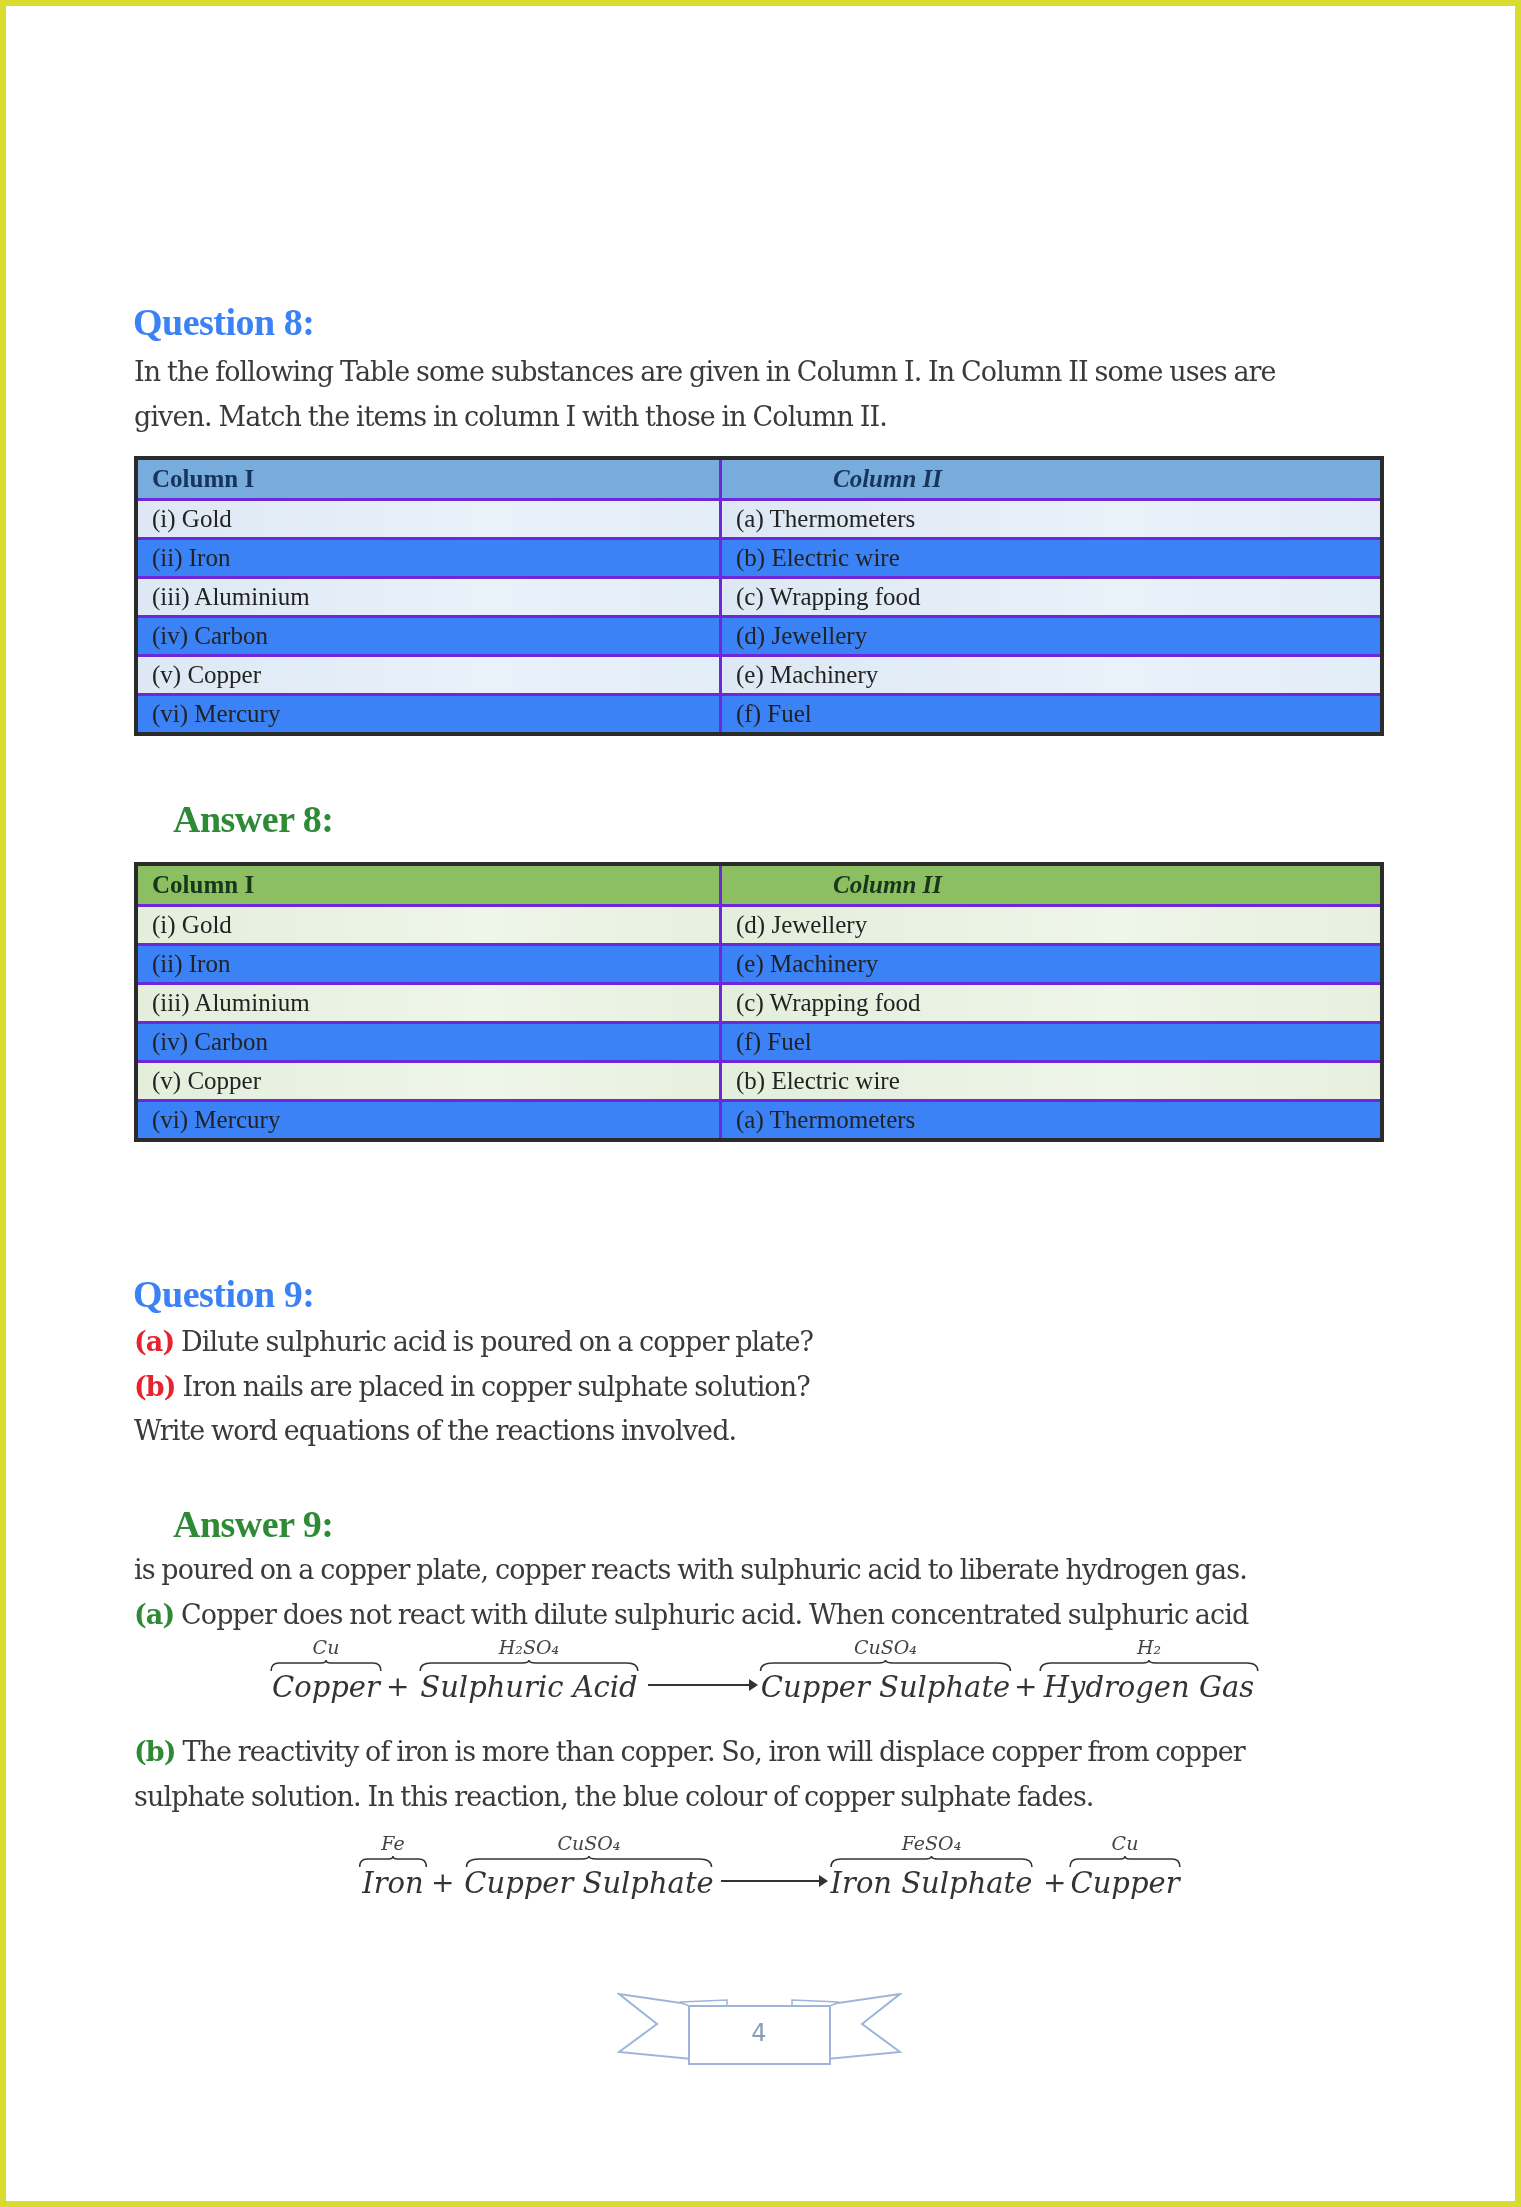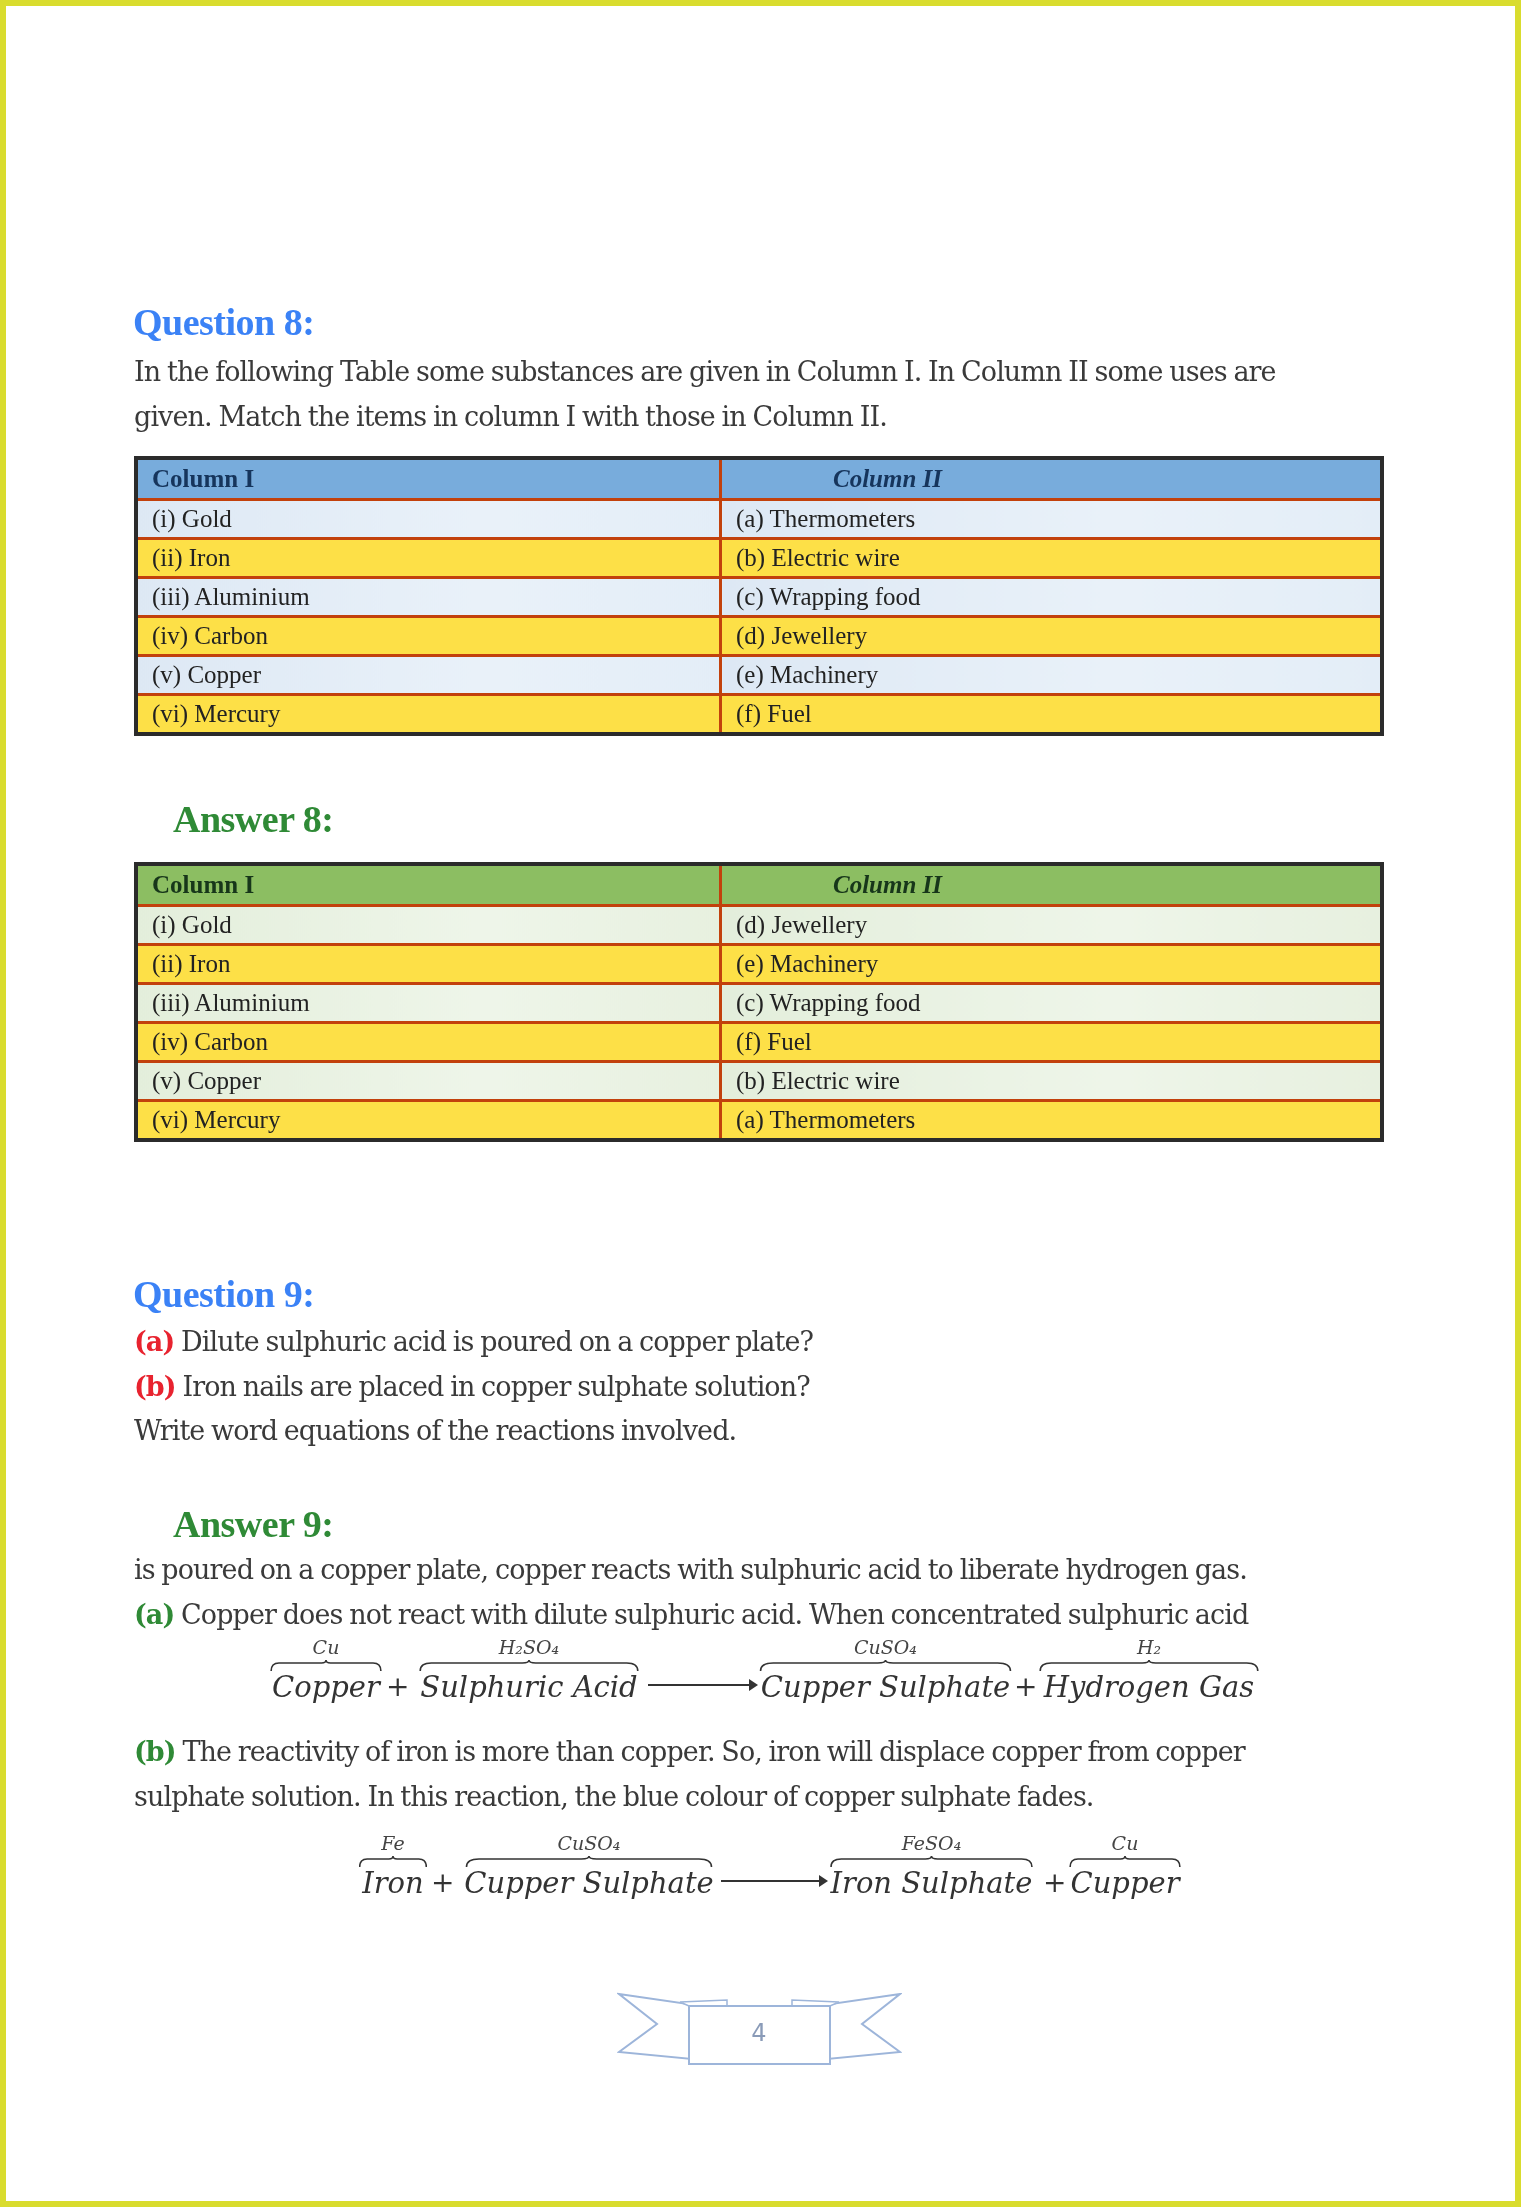--- a/index.html
+++ b/index.html
@@ -29,31 +29,31 @@
   .para .lbl-green { color: #2f8a36; font-weight: bold; }
   .line { display: block; white-space: nowrap; }
 
   table.match {
     position: absolute; left: 134px; width: 1250px;
     border-collapse: collapse;
     font-family: "Liberation Serif", serif; font-size: 25px; color: #222;
     border: 4px solid #2b2b2b;
   }
   table.match td, table.match th {
-    border: 3px solid #c2410c; padding: 0 14px; text-align: left;
+    border: 3px solid #6d28d9; padding: 0 14px; text-align: left;
     height: 36px; vertical-align: middle;
   }
   table.match th { font-weight: bold; height: 38px; }
   table.match th.col2 { padding-left: 111px; font-style: italic; }
   table.match td.c1, table.match th.c1 { width: 553px; }
   table.blue th { background: #78acdc; color: #16355c; }
   table.blue tr.alt td { background: linear-gradient(90deg,#dde8f4,#e9f1f9 60%,#e3edf7); }
   table.green th { background: #8cbe62; color: #17361a; }
   table.green tr.alt td { background: linear-gradient(90deg,#e3eedb,#eef5e9 60%,#e7f0df); }
-  tr.plain td { background: #fde047; }
+  tr.plain td { background: #3b82f6; }
 
   .eq {
     position: absolute; height: 90px;
     font-family: "DejaVu Serif", serif; font-style: italic; font-size: 29px; color: #333;
   }
   .term { position: absolute; top: 30px; text-align: center; white-space: nowrap; }
   .term .formula {
     position: absolute; top: -34px; left: 0; right: 0; text-align: center;
     font-size: 19px; color: #444;
   }

